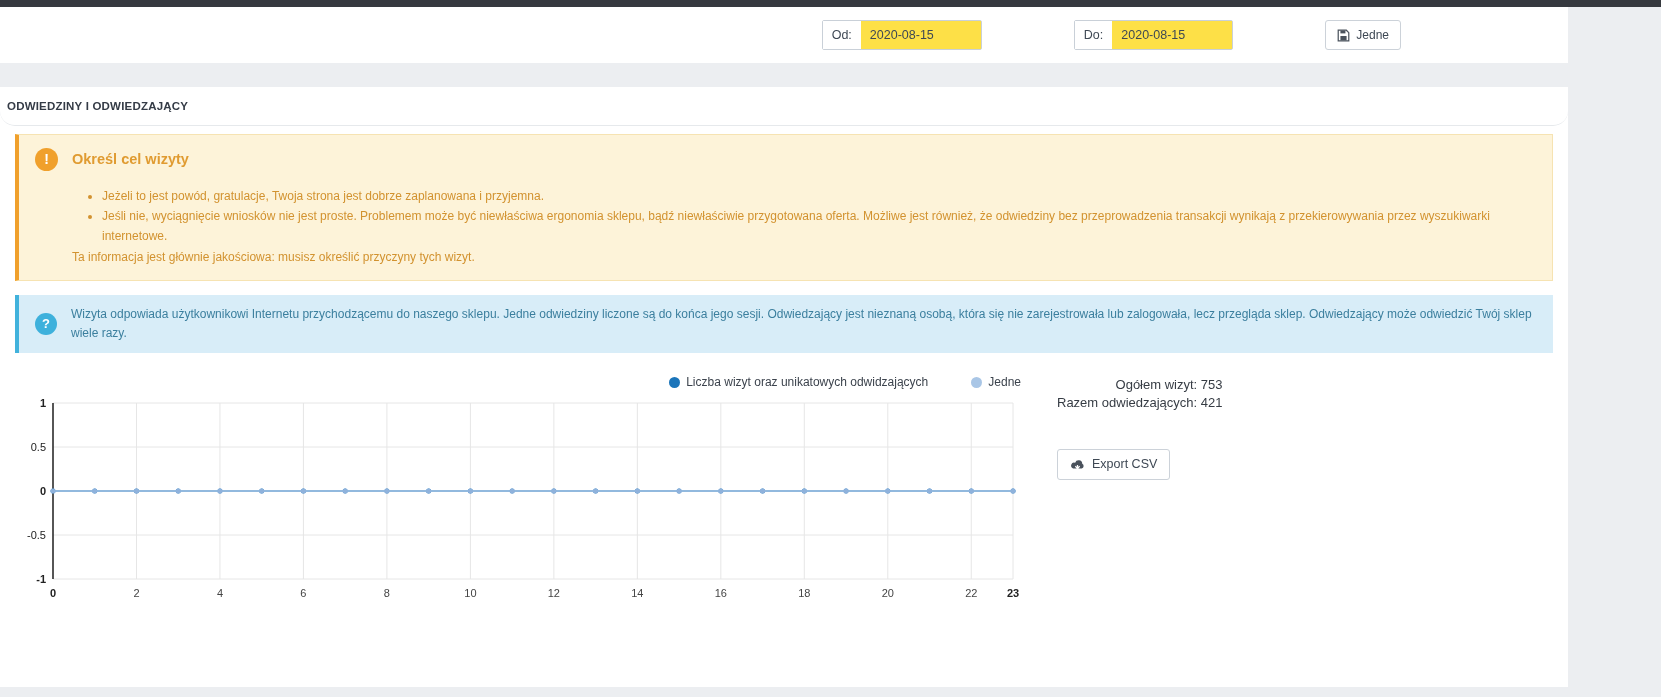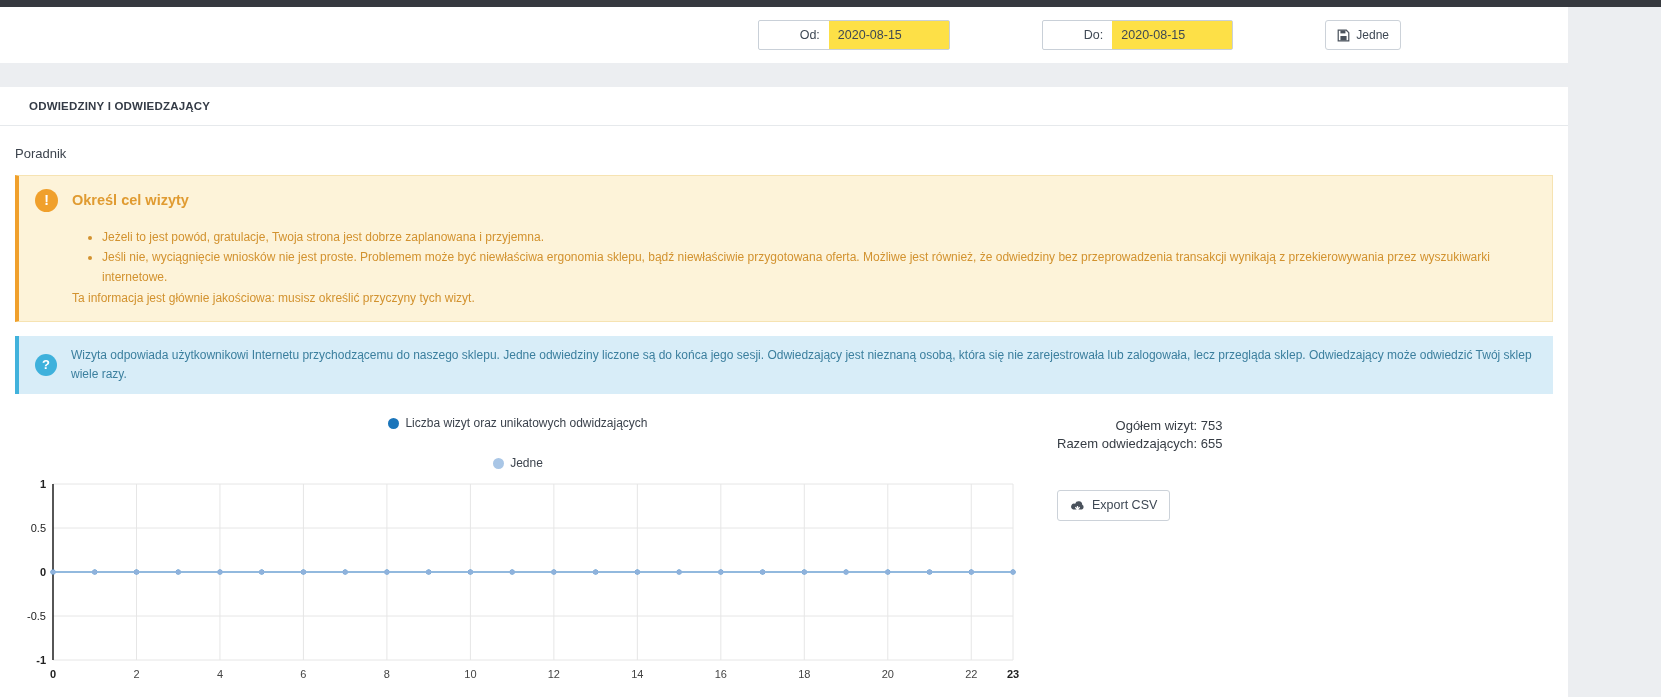--- a/index.html
+++ b/index.html
@@ -22,33 +22,33 @@
     background:#fff; border:1px solid #ccd2d9; color:#3e4854;
     font-size:12px; padding:7px 11px; cursor:pointer;
     font-family:inherit; line-height:1.2;
   }
   .btn-group { display:flex; }
   .btn-group .btn + .btn { margin-left:-1px; }
   .btn-group .btn:first-child { border-radius:3px 0 0 3px; }
   .btn-group .btn:last-child { border-radius:0 3px 3px 0; }
 
   .toolbar-right { display:flex; align-items:center; margin-left:auto; gap:92px; padding-right:152px; }
-  .input-group { display:flex; align-items:stretch; border:1px solid #c9d0d8; background:#fff; height:30px; border-radius:2px;padding-left:32px; }
+  .input-group { display:flex; align-items:stretch; border:1px solid #c9d0d8; background:#fff; height:30px; border-radius:2px; }
   .ig-label { display:flex; align-items:center; padding:0 9px; font-size:12.5px; color:#3e4854; background:#fff; }
   .ig-input {
     border:none; outline:none; background:#fde047; width:120px;
     padding:0 9px; font-size:12.5px; color:#3e4854; font-family:inherit;
   }
   .save-btn { display:inline-flex; align-items:center; gap:6px; height:30px; border-radius:3px; }
 
   
   .content-panel { background:#fff; margin-top:24px; min-height:600px; padding-bottom:40px; }
   .panel-heading {
     font-size:11.5px; font-weight:bold; color:#343b46;
-    padding:13px 29px; border-bottom:1px solid #e6e9ec; letter-spacing:.2px;
+    padding:13px 7px; border-bottom:1px solid #e6e9ec; letter-spacing:.2px;border-radius:15px;
   }
   .panel-body { padding:8px 15px 15px; }
   .guide { font-size:13px; margin:12px 0 14px; color:#3c434d; }
 
   .alert { display:flex; padding:13px 16px; margin-bottom:14px; font-size:12px; line-height:1.6; }
   .alert.warn {
     background:#fdf3d9; border:1px solid #f6e3b2; border-left:4px solid #f0a02c;
     color:#d2922f;
   }
   .alert.hint {
@@ -63,21 +63,21 @@
   .warn .alert-icon { background:#f0a02c; }
   .hint .alert-icon { background:#3eb1dc; width:22px; height:22px; font-size:13px; }
   .alert-content h4 { margin:0 0 16px; font-size:14.5px; font-weight:bold; color:#e09b31; }
   .alert-content p { margin:0; }
   .alert-content ul { margin:2px 0; padding-left:30px; }
   .alert-content li { margin:1px 0; }
 
   
   .chart-row { display:flex; margin-top:22px; }
   .chart-col { width:1020px; }
-  .legend { display:flex; justify-content:flex-end; align-items:center; gap:26px; font-size:12px; color:#3c434d; margin:0 14px 4px 0;flex-direction:column; }
+  .legend { display:flex; justify-content:flex-end; align-items:center; gap:43px; font-size:12px; color:#3c434d; margin:0 14px 4px 0; }
   .legend-item { display:inline-flex; align-items:center; }
   .legend-dot { width:11px; height:11px; border-radius:50%; display:inline-block; margin-right:6px; }
   svg text { font-family:"Liberation Sans", sans-serif; }
 
   .stats-col { margin-left:22px; font-size:13px; color:#363c44; padding-top:2px; }
   .stat-line { margin-bottom:3px;text-align:right; }
   .export-btn { margin-top:36px; display:inline-flex; align-items:center; gap:7px; font-size:12.5px; border-radius:3px; padding:7px 12px; }
 </style>
 </head>
 <body>
@@ -107,21 +107,20 @@
         </span>
         <span>Jedne</span>
       </button>
     </div>
   </div>
 
   <div class="content-panel">
     <div class="panel-heading">ODWIEDZINY I ODWIEDZAJĄCY</div>
 
     <div class="panel-body">
-      <p class="guide">Poradnik</p>
 
       <div class="alert warn">
         <span class="alert-icon">!</span>
         <div class="alert-content">
           <h4>Określ cel wizyty</h4>
           <ul id="warn-bullets">
               <li>Jeżeli to jest powód, gratulacje, Twoja strona jest dobrze zaplanowana i przyjemna.</li>
               <li>Jeśli nie, wyciągnięcie wniosków nie jest proste. Problemem może być niewłaściwa ergonomia sklepu, bądź niewłaściwie przygotowana oferta. Możliwe jest również, że odwiedziny bez przeprowadzenia transakcji wynikają z przekierowywania przez wyszukiwarki internetowe.</li>
             </ul>
           <p>Ta informacja jest głównie jakościowa: musisz określić przyczyny tych wizyt.</p>
@@ -233,21 +232,21 @@
               <circle cx="831.0434782608696" cy="98" r="2.5" fill="#8fb2dc"></circle>
               <circle cx="872.7826086956521" cy="98" r="2.5" fill="#8fb2dc"></circle>
               <circle cx="914.5217391304348" cy="98" r="2.5" fill="#8fb2dc"></circle>
               <circle cx="956.2608695652174" cy="98" r="2.5" fill="#8fb2dc"></circle>
               <circle cx="998" cy="98" r="2.5" fill="#8fb2dc"></circle>
             </svg>
         </div>
 
         <div class="stats-col">
           <div class="stat-line">Ogółem wizyt: 753</div>
-          <div class="stat-line">Razem odwiedzających: 655</div>
+          <div class="stat-line">Razem odwiedzających: 421</div>
           <button class="btn export-btn">
             <span style="display:inline-flex;">
               <svg width="15" height="12" viewBox="0 0 30 22">
                 <path d="M24.5 8.6A7.3 7.3 0 0 0 10.3 6.6 5.9 5.9 0 0 0 6.2 17.8h17.2a4.9 4.9 0 0 0 1.1-9.2z" fill="#4a525c"></path>
                 <path d="M15 18.5v-7.5" stroke="#fff" stroke-width="2.6"></path>
                 <path d="M10.8 13.2 15 18.5l4.2-5.3" fill="none" stroke="#fff" stroke-width="2.6"></path>
               </svg>
             </span>
             <span>Export CSV</span>
           </button>

